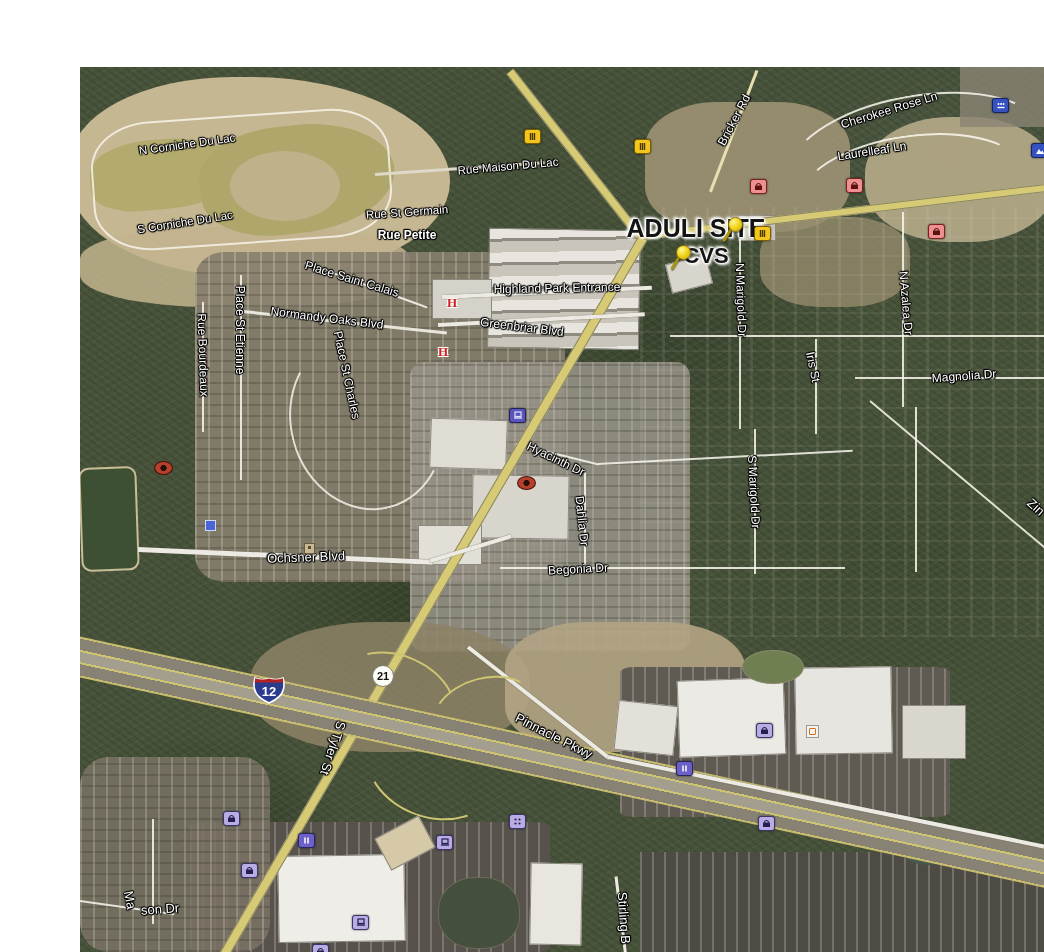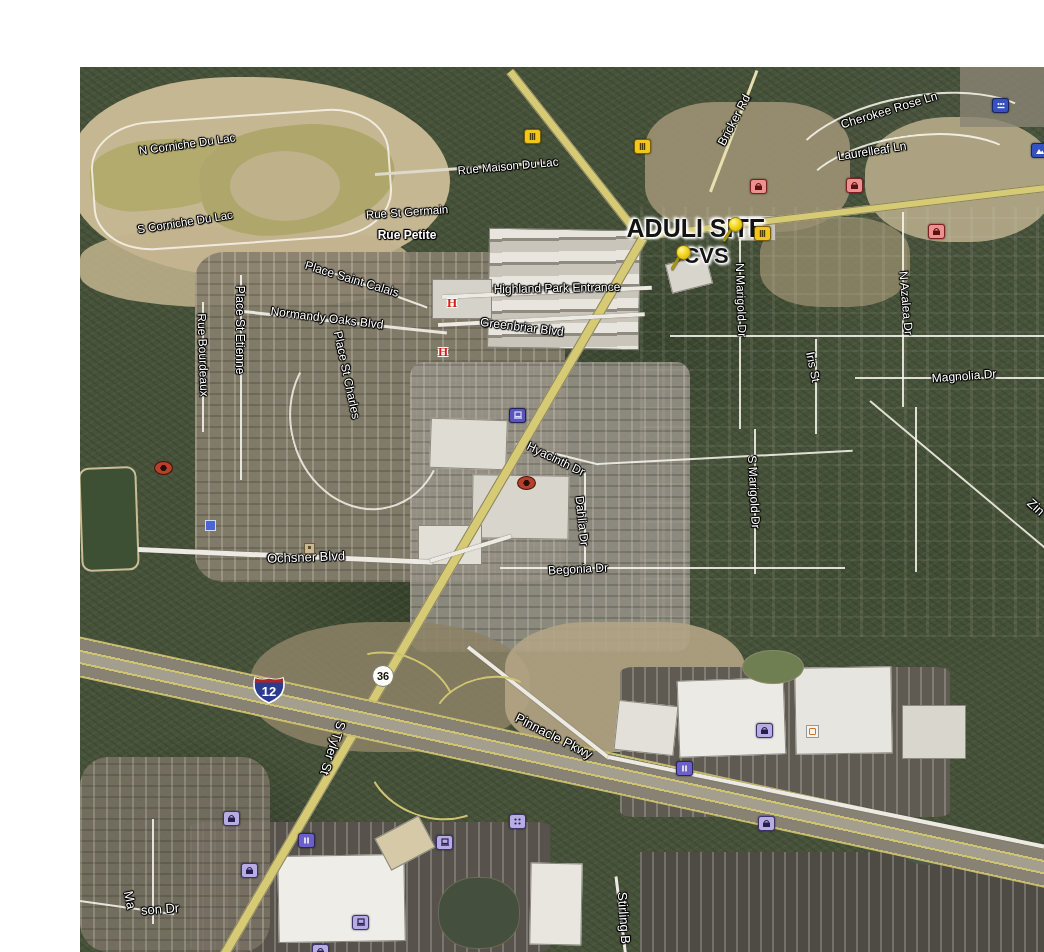--- a/index.html
+++ b/index.html
@@ -150,21 +150,21 @@
   <div class="arc" style="left:350px;top:610px;width:110px;height:80px;border-top-color:#cfc472;transform:rotate(-15deg);z-index:11;"></div>
 
   <div class="ishield" style="left:172px;top:607px;">
     <svg width="34" height="30" viewBox="0 0 34 30">
       <path d="M17 29 C10 26 4 22 2.5 15 C1.5 10 2 7 3 4 C8 6 13 6 17 4.5 C21 6 26 6 31 4 C32 7 32.5 10 31.5 15 C30 22 24 26 17 29 Z" fill="#2b3c8f" stroke="#fff" stroke-width="1.6"></path>
       <path d="M3.2 4.2 C8 6 13 6 17 4.5 C21 6 26 6 30.8 4.2 L31.4 8.5 L2.6 8.5 Z" fill="#b22222"></path>
       <text x="17" y="22" font-size="13" fill="#fff" text-anchor="middle" font-family="Liberation Sans,sans-serif" font-weight="bold">12</text>
     </svg>
   </div>
   <div class="route-shield" style="left:292px;top:598px;">
-    <span>36</span>
+    <span>21</span>
   </div>
 
   <div class="poi poi-yel" style="left:444px;top:62px;">
         <svg width="9" height="9">
           <path d="M2.5 1v7M4.5 1v7M6.5 1v7" stroke="#4a3805" stroke-width="1.4" fill="none"></path>
         </svg>
       </div>
   <div class="poi poi-yel" style="left:554px;top:72px;">
         <svg width="9" height="9">
           <path d="M2.5 1v7M4.5 1v7M6.5 1v7" stroke="#4a3805" stroke-width="1.4" fill="none"></path>

